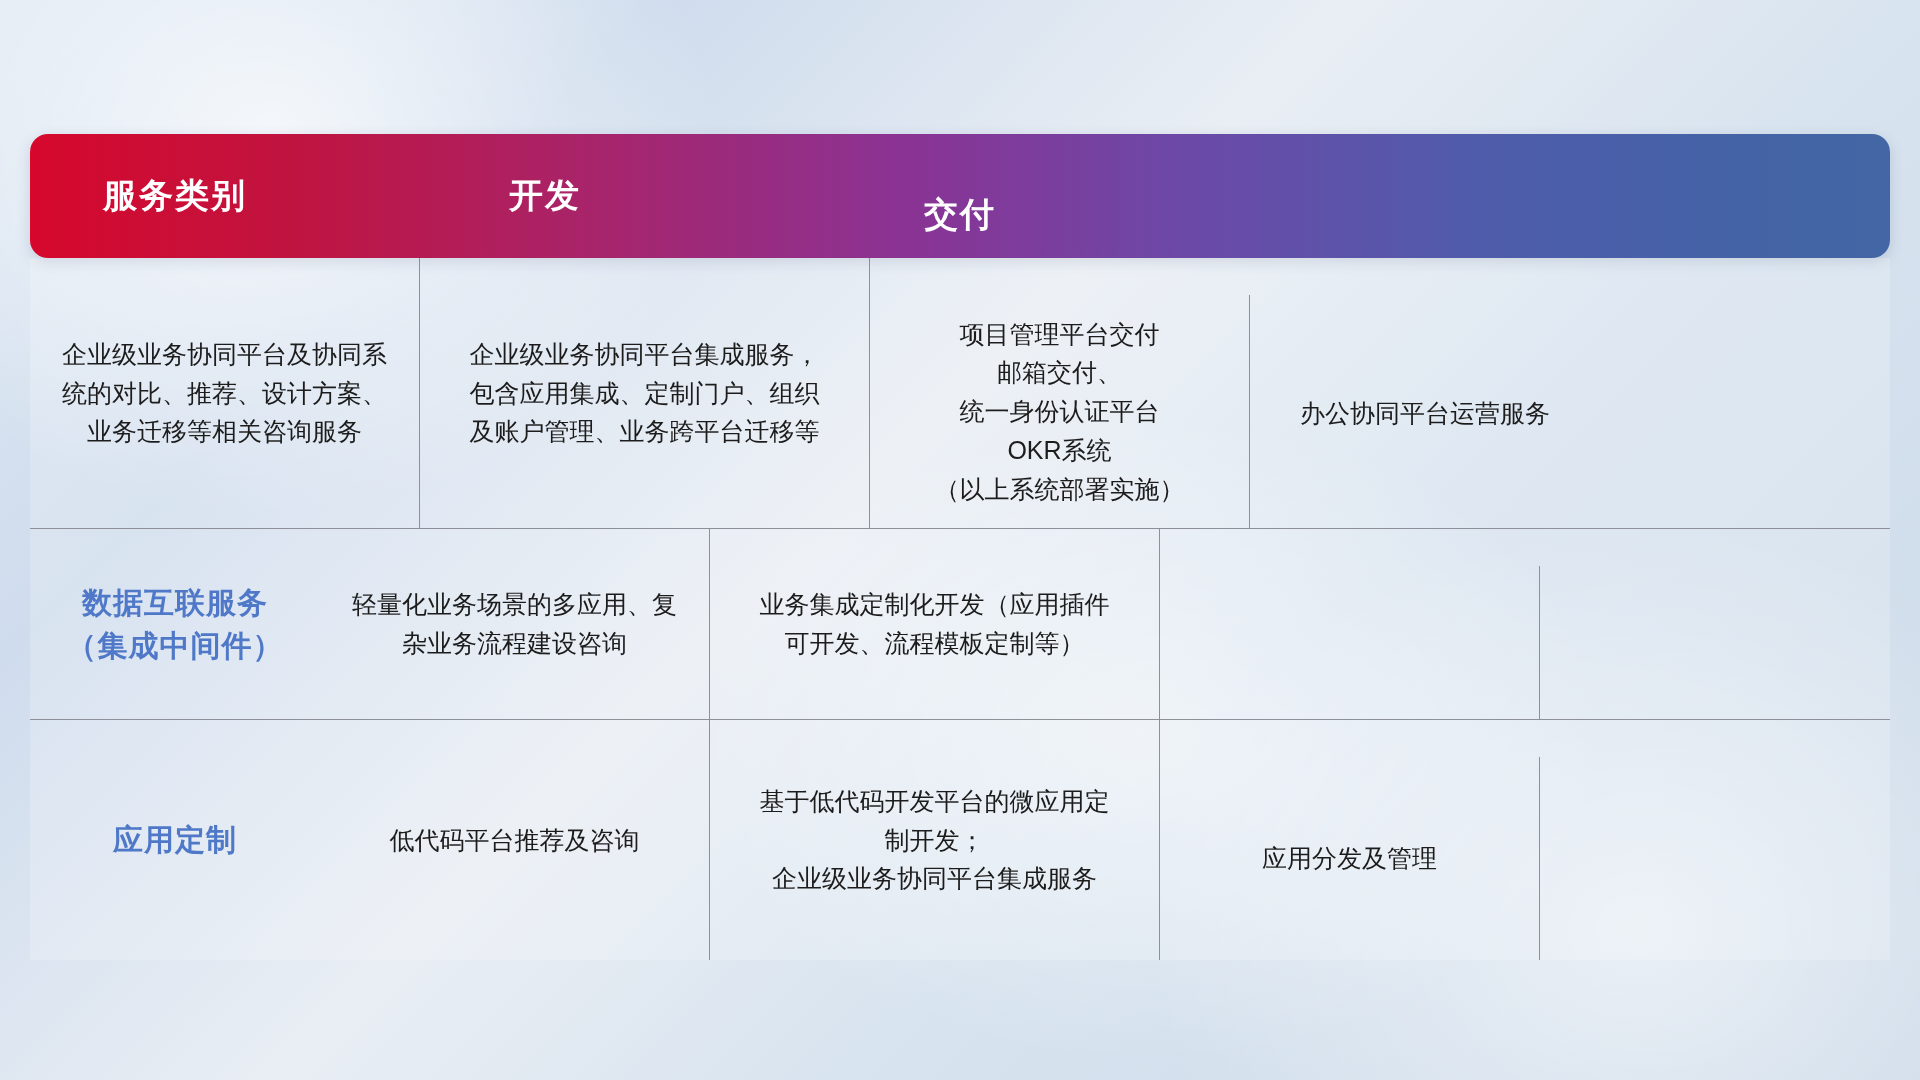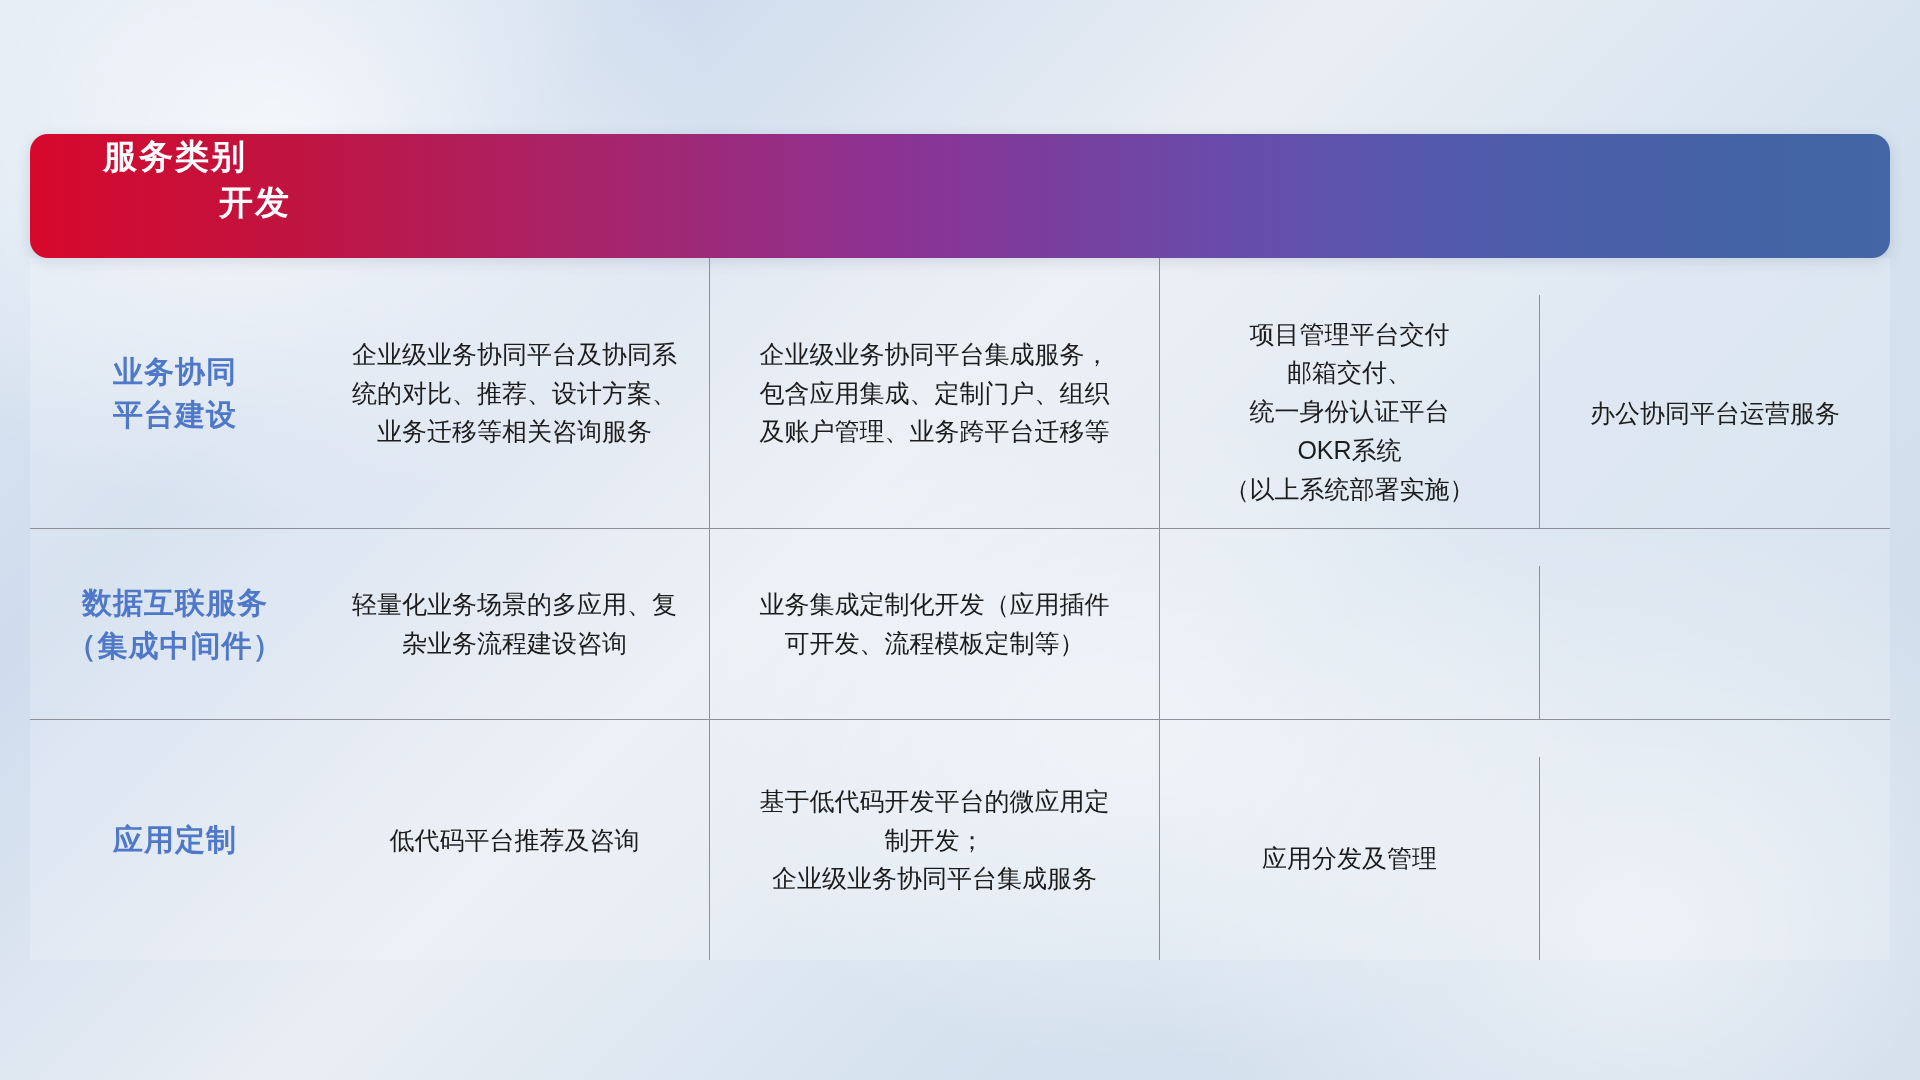--- a/index.html
+++ b/index.html
@@ -59,21 +59,20 @@
         #d6082c 0%,
         #c01440 14%,
         #a8246a 30%,
         #8a3394 47%,
         #6a4aa8 63%,
         #4f5cab 78%,
         #4463a6 92%,
         #4366a4 100%);
     box-shadow: 0 4px 14px rgba(60,70,110,0.18);
     overflow: hidden;
-    flex-direction: column;
   }
   .th {
     display: flex;
     align-items: center;
     justify-content: center;
     color: #ffffff;
     font-size: 34px;
     font-weight: bold;
     letter-spacing: 2px;
   }
@@ -133,22 +132,20 @@
 
   <div class="table-header">
     <div class="th c0">服务类别</div>
     <div class="th c2">开发</div>
     <div class="th c3">交付</div>
   </div>
 
   <div class="table-body">
 
     <div class="tr row-h1">
-      <div class="td cat c0">业务协同
-平台建设</div>
       <div class="td c1">企业级业务协同平台及协同系
 统的对比、推荐、设计方案、
 业务迁移等相关咨询服务</div>
       <div class="td c2">企业级业务协同平台集成服务，
 包含应用集成、定制门户、组织
 及账户管理、业务跨平台迁移等</div>
       <div class="td c3">项目管理平台交付
 邮箱交付、
 统一身份认证平台
 OKR系统

